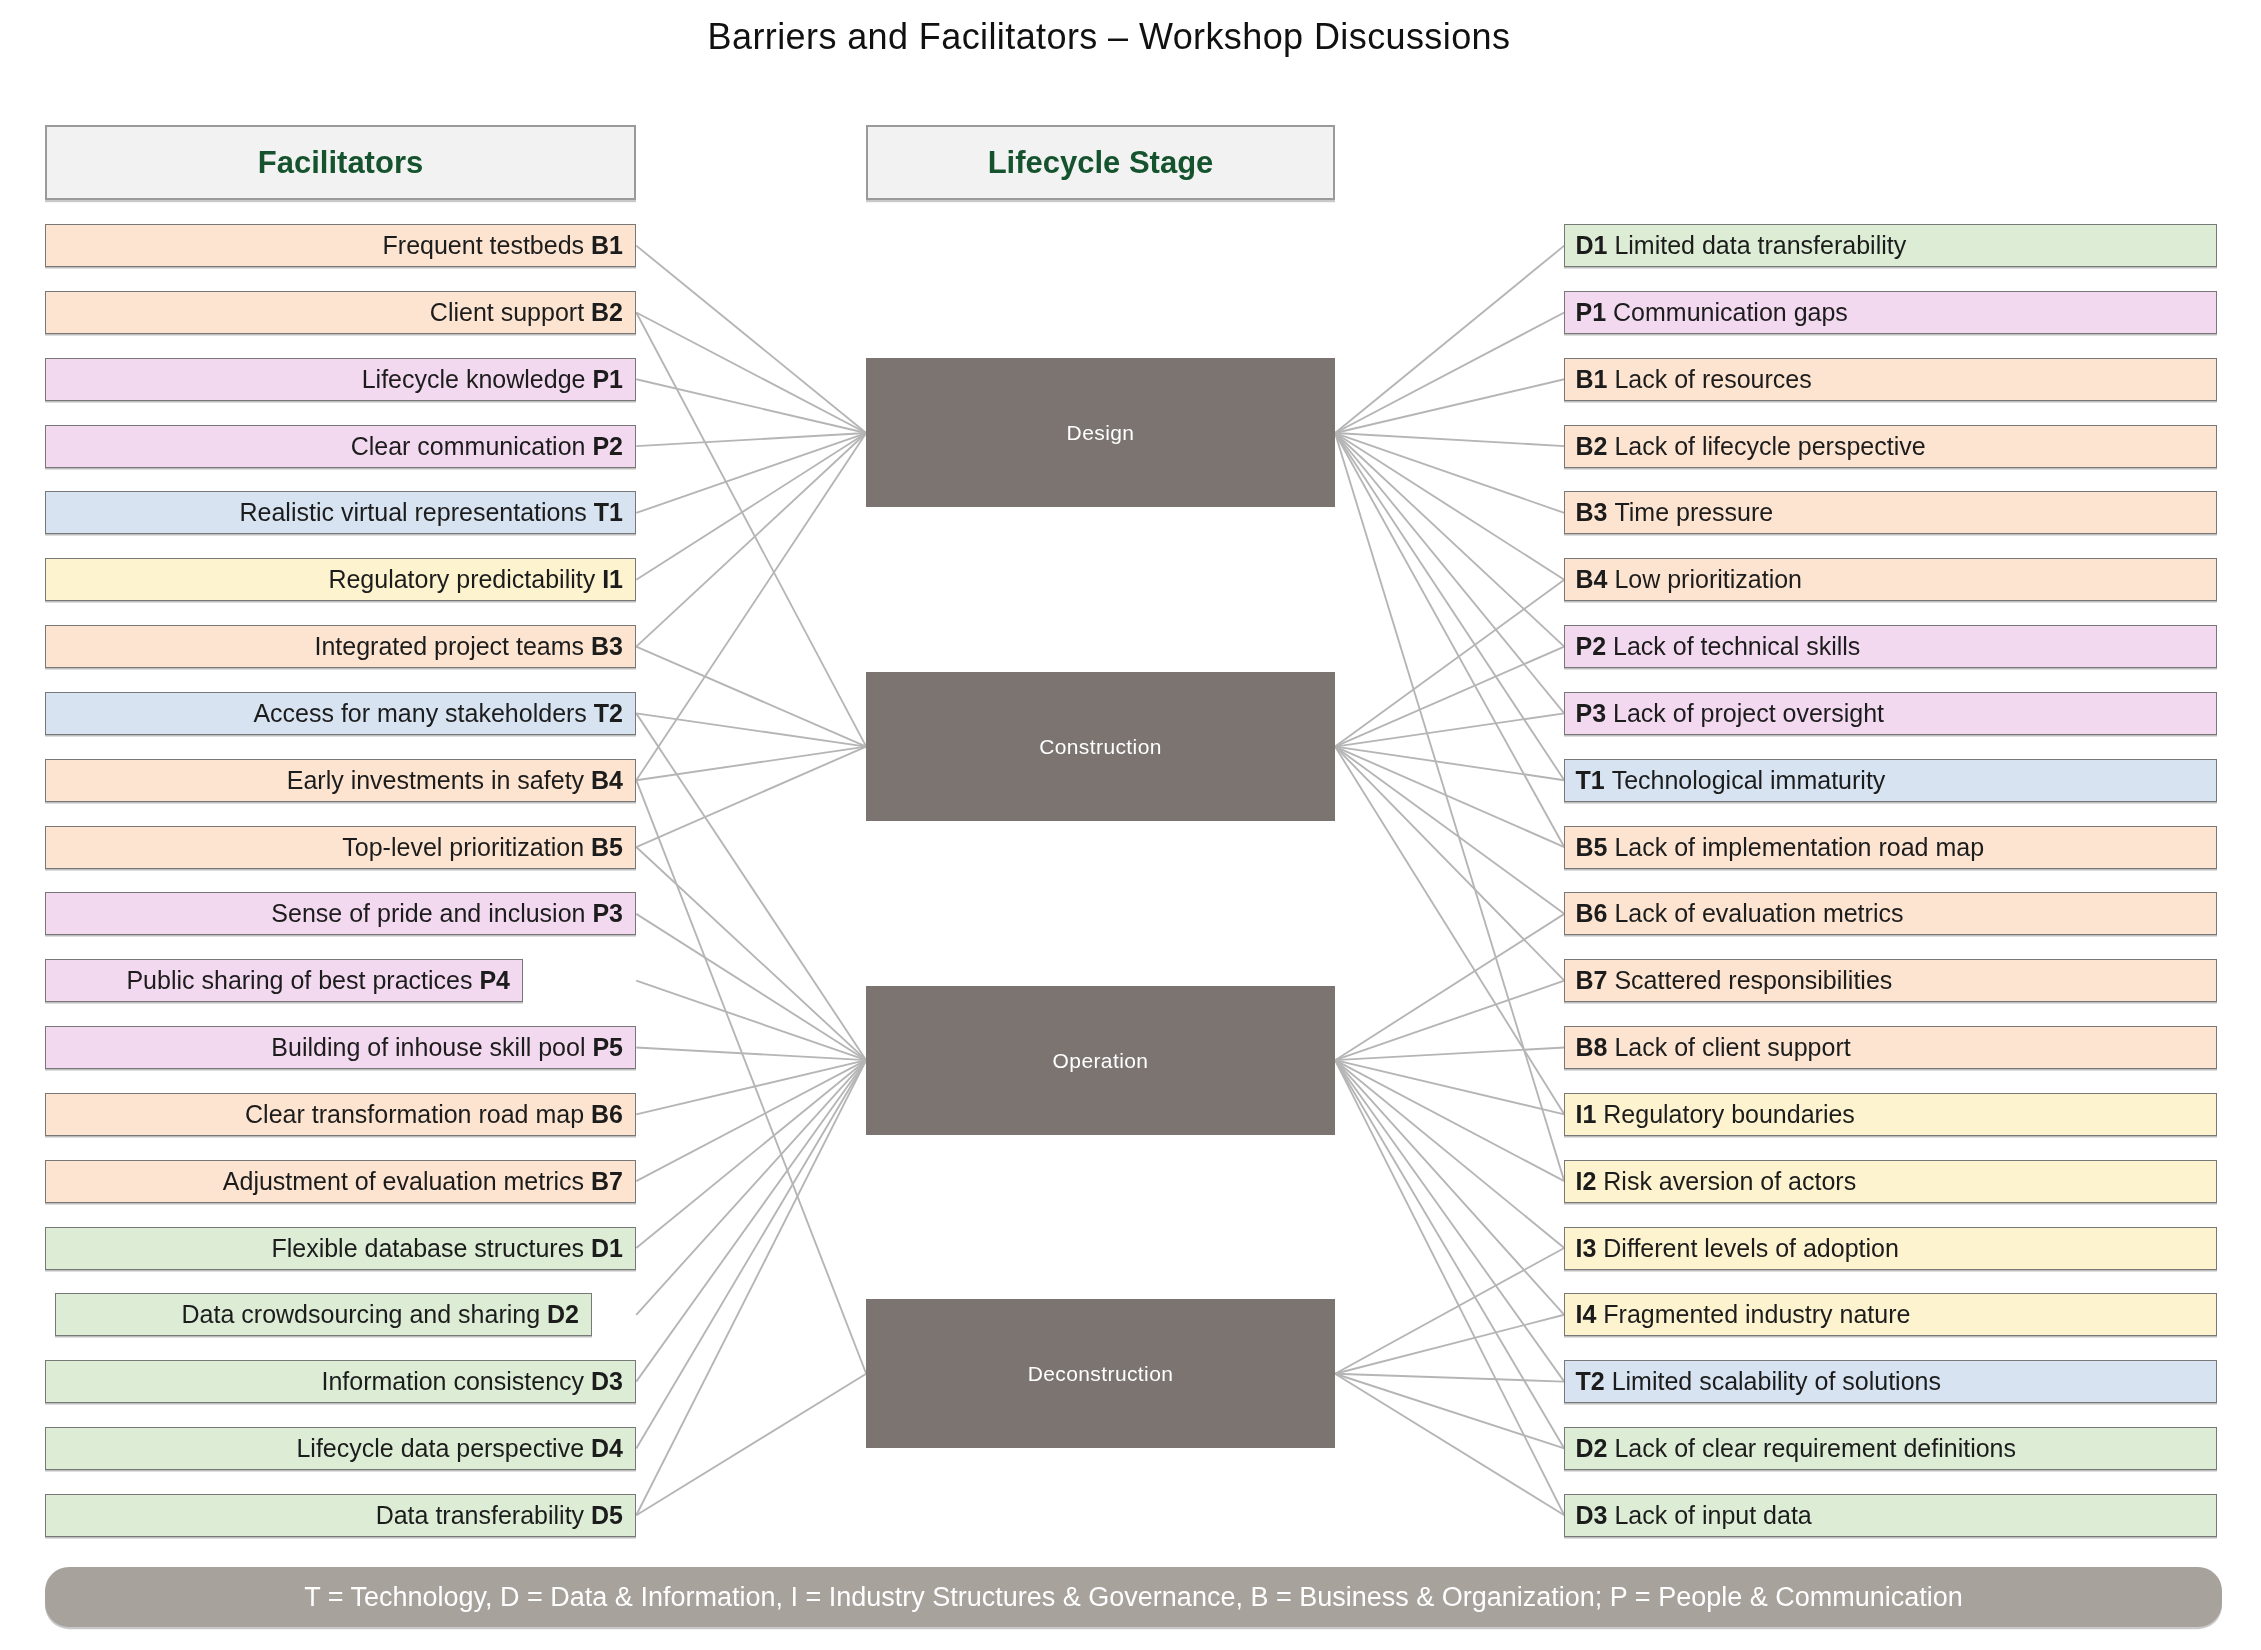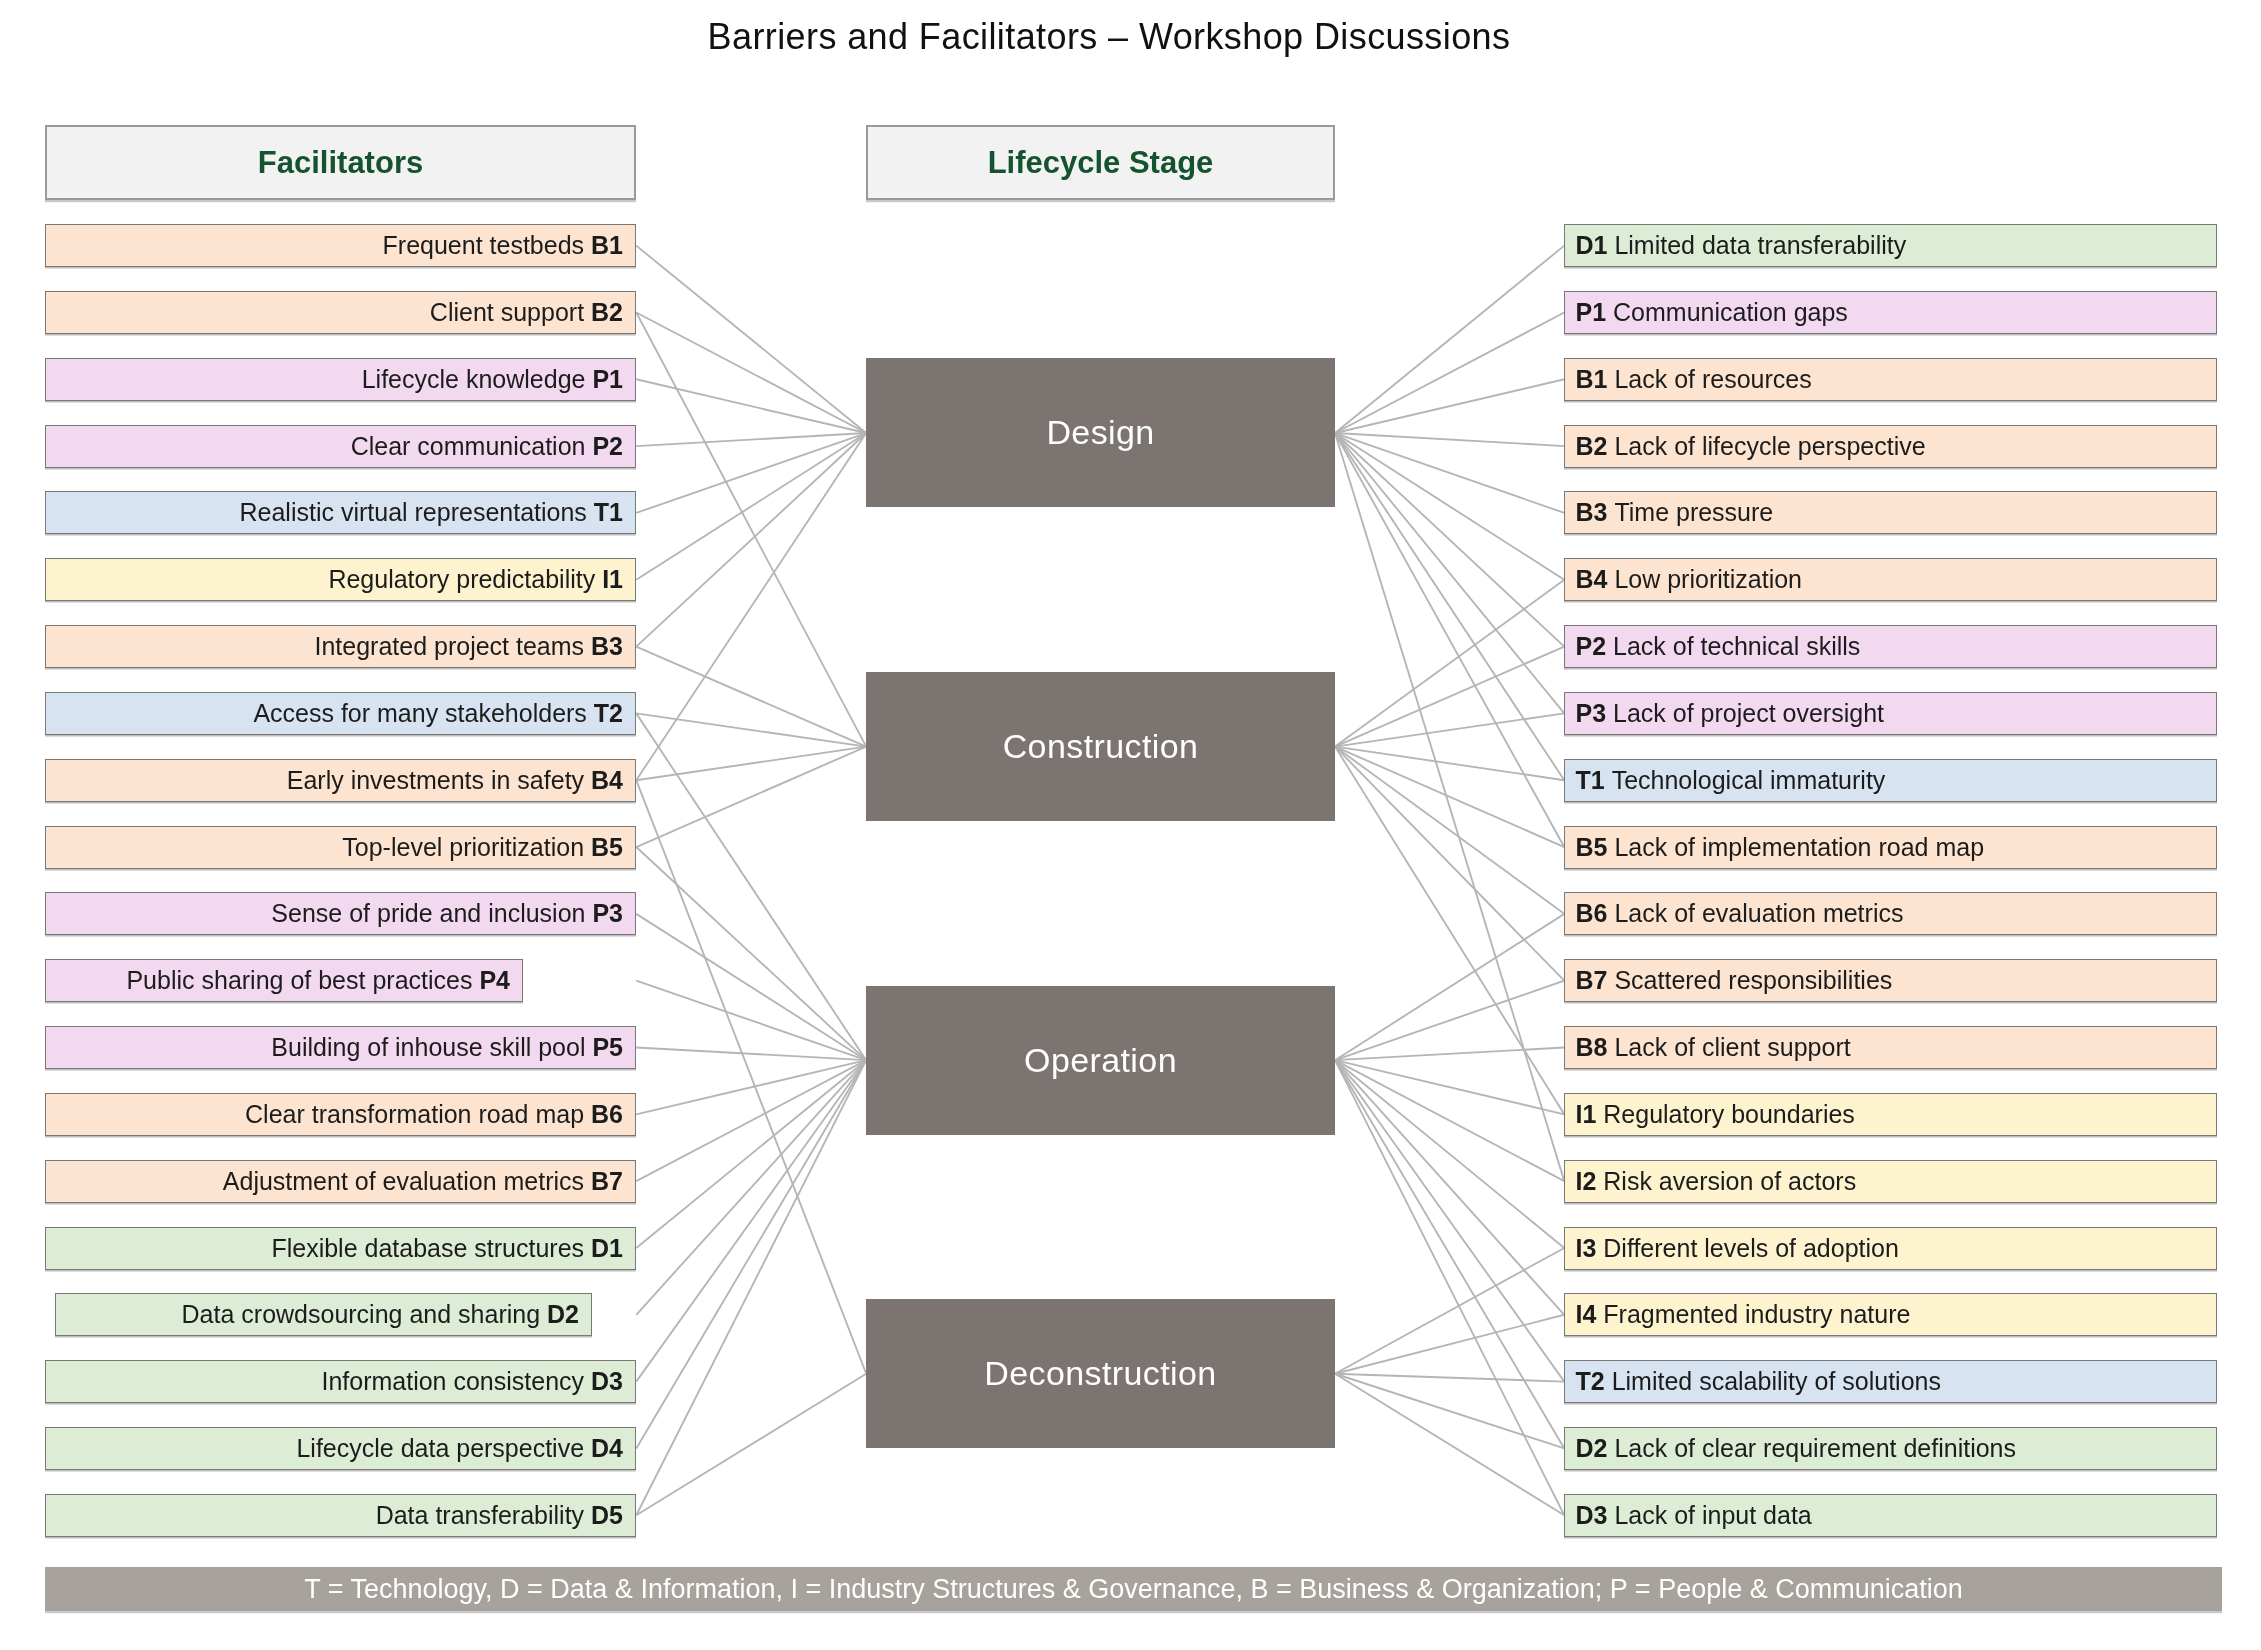--- a/index.html
+++ b/index.html
@@ -22,26 +22,26 @@
     display:flex;align-items:center;font-size:25px;color:#1c1c1c;
     box-shadow:0 1.5px 0 #bdbdbd;
   }
   .item-box.left{justify-content:flex-end;padding-right:12px;}
   .item-box.right{justify-content:flex-start;padding-left:10.5px;}
   .item-box .code{font-weight:700;white-space:pre;}
   .item-box .lbl{white-space:pre;}
   .stage-box{
     position:absolute;width:469px;height:149px;background:#7b7471;
     display:flex;align-items:center;justify-content:center;
-    font-size:34px;color:#ffffff;letter-spacing:0.4px;
+    font-size:21px;color:#ffffff;letter-spacing:0.4px;
   }
   .legend-bar{
-    position:absolute;left:45px;top:1567px;width:2177px;height:44px;
+    position:absolute;left:45px;top:1567px;width:2177px;height:60px;
     background:#a8a29d;color:#ffffff;display:flex;align-items:center;justify-content:center;
-    font-size:27px;box-shadow:0 2.2px 0 #c9c9c9;
+    font-size:27px;box-shadow:0 2.2px 0 #c9c9c9;border-radius:24px;
   }
 </style>
 </head>
 <body>
 
 <div id="canvas">
 
   <svg id="connector-svg" viewBox="0 0 3028 2210" xmlns="http://www.w3.org/2000/svg">
       <line x1="852" y1="329" x2="1160" y2="580" stroke="#b5b5b5" stroke-width="2.5"></line>
       <line x1="852" y1="418.5" x2="1160" y2="580" stroke="#b5b5b5" stroke-width="2.5"></line>

